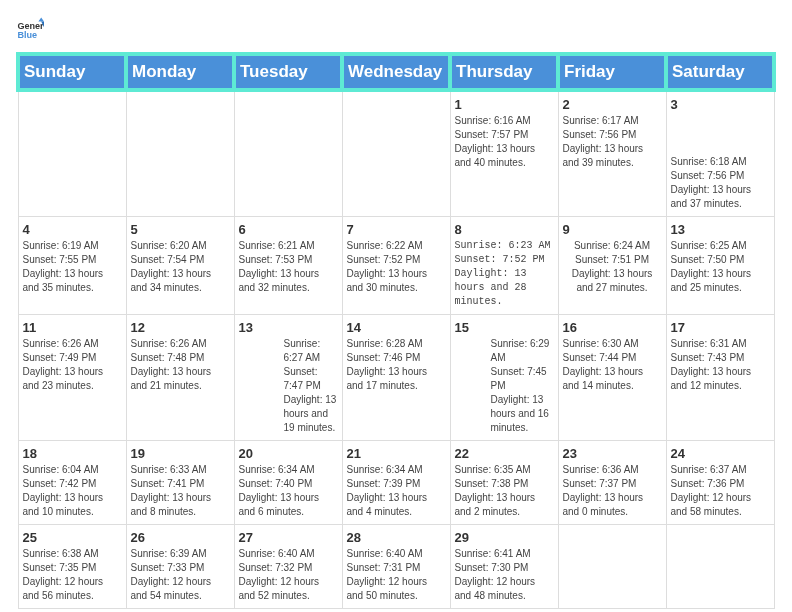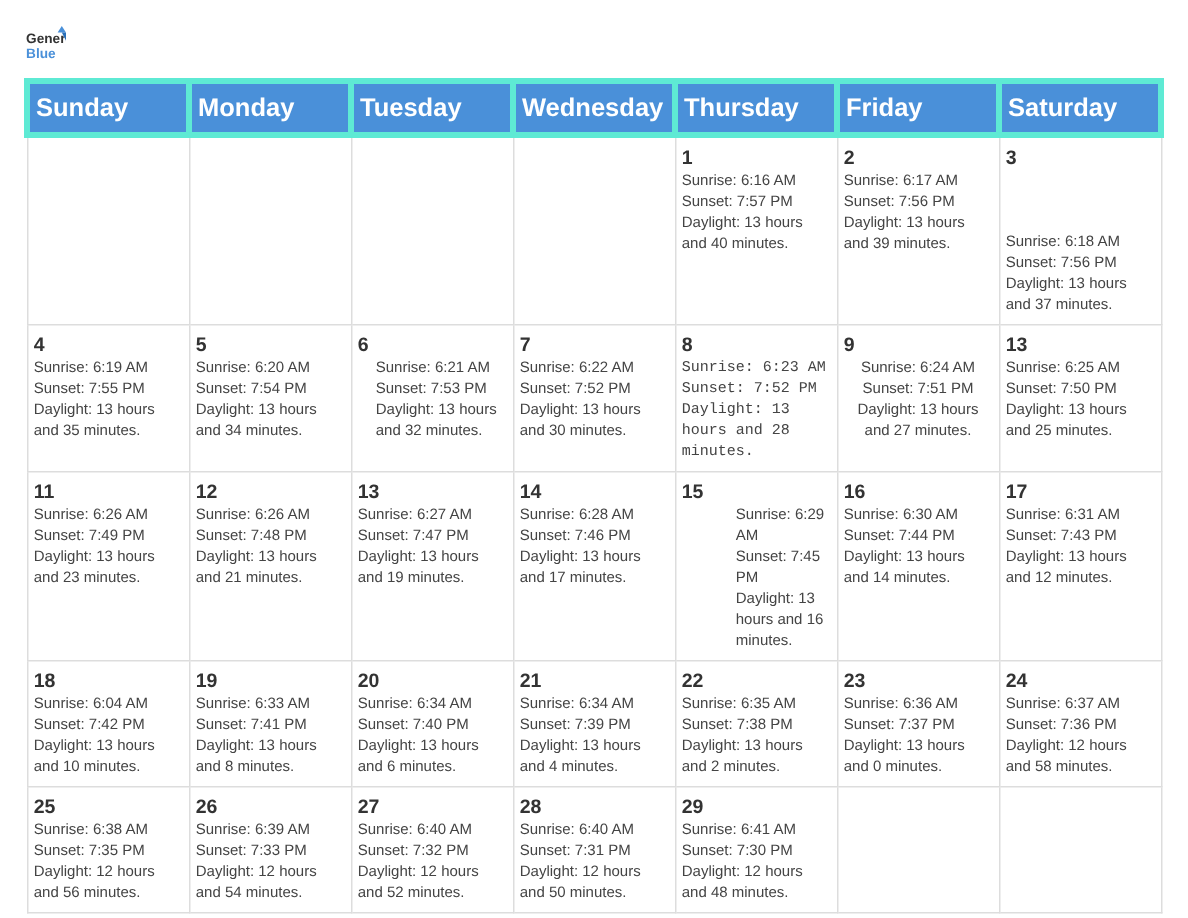--- a/index.html
+++ b/index.html
@@ -140,21 +140,21 @@
 Daylight: 13 hours and 35 minutes.</div>
         </td>
         <td>
           <span class="day-num">5</span>
           <div class="day-info" style="white-space: pre-line;">Sunrise: 6:20 AM
 Sunset: 7:54 PM
 Daylight: 13 hours and 34 minutes.</div>
         </td>
         <td>
           <span class="day-num">6</span>
-          <div class="day-info" style="white-space: pre-line; margin-left: 12px;">Sunrise: 6:21 AM
+          <div class="day-info" style="white-space: pre-line;">Sunrise: 6:21 AM
 Sunset: 7:53 PM
 Daylight: 13 hours and 32 minutes.</div>
         </td>
         <td>
           <span class="day-num">7</span>
           <div class="day-info" style="white-space: pre-line;">Sunrise: 6:22 AM
 Sunset: 7:52 PM
 Daylight: 13 hours and 30 minutes.</div>
         </td>
         <td>
@@ -184,21 +184,21 @@
 Daylight: 13 hours and 23 minutes.</div>
         </td>
         <td>
           <span class="day-num">12</span>
           <div class="day-info" style="white-space: pre-line;">Sunrise: 6:26 AM
 Sunset: 7:48 PM
 Daylight: 13 hours and 21 minutes.</div>
         </td>
         <td>
           <span class="day-num">13</span>
-          <div class="day-info" style="white-space: pre-line;">Sunrise: 6:27 AM
+          <div class="day-info" style="white-space: pre-line; margin-left: 45px;">Sunrise: 6:27 AM
 Sunset: 7:47 PM
 Daylight: 13 hours and 19 minutes.</div>
         </td>
         <td>
           <span class="day-num">14</span>
           <div class="day-info" style="white-space: pre-line;">Sunrise: 6:28 AM
 Sunset: 7:46 PM
 Daylight: 13 hours and 17 minutes.</div>
         </td>
         <td>

